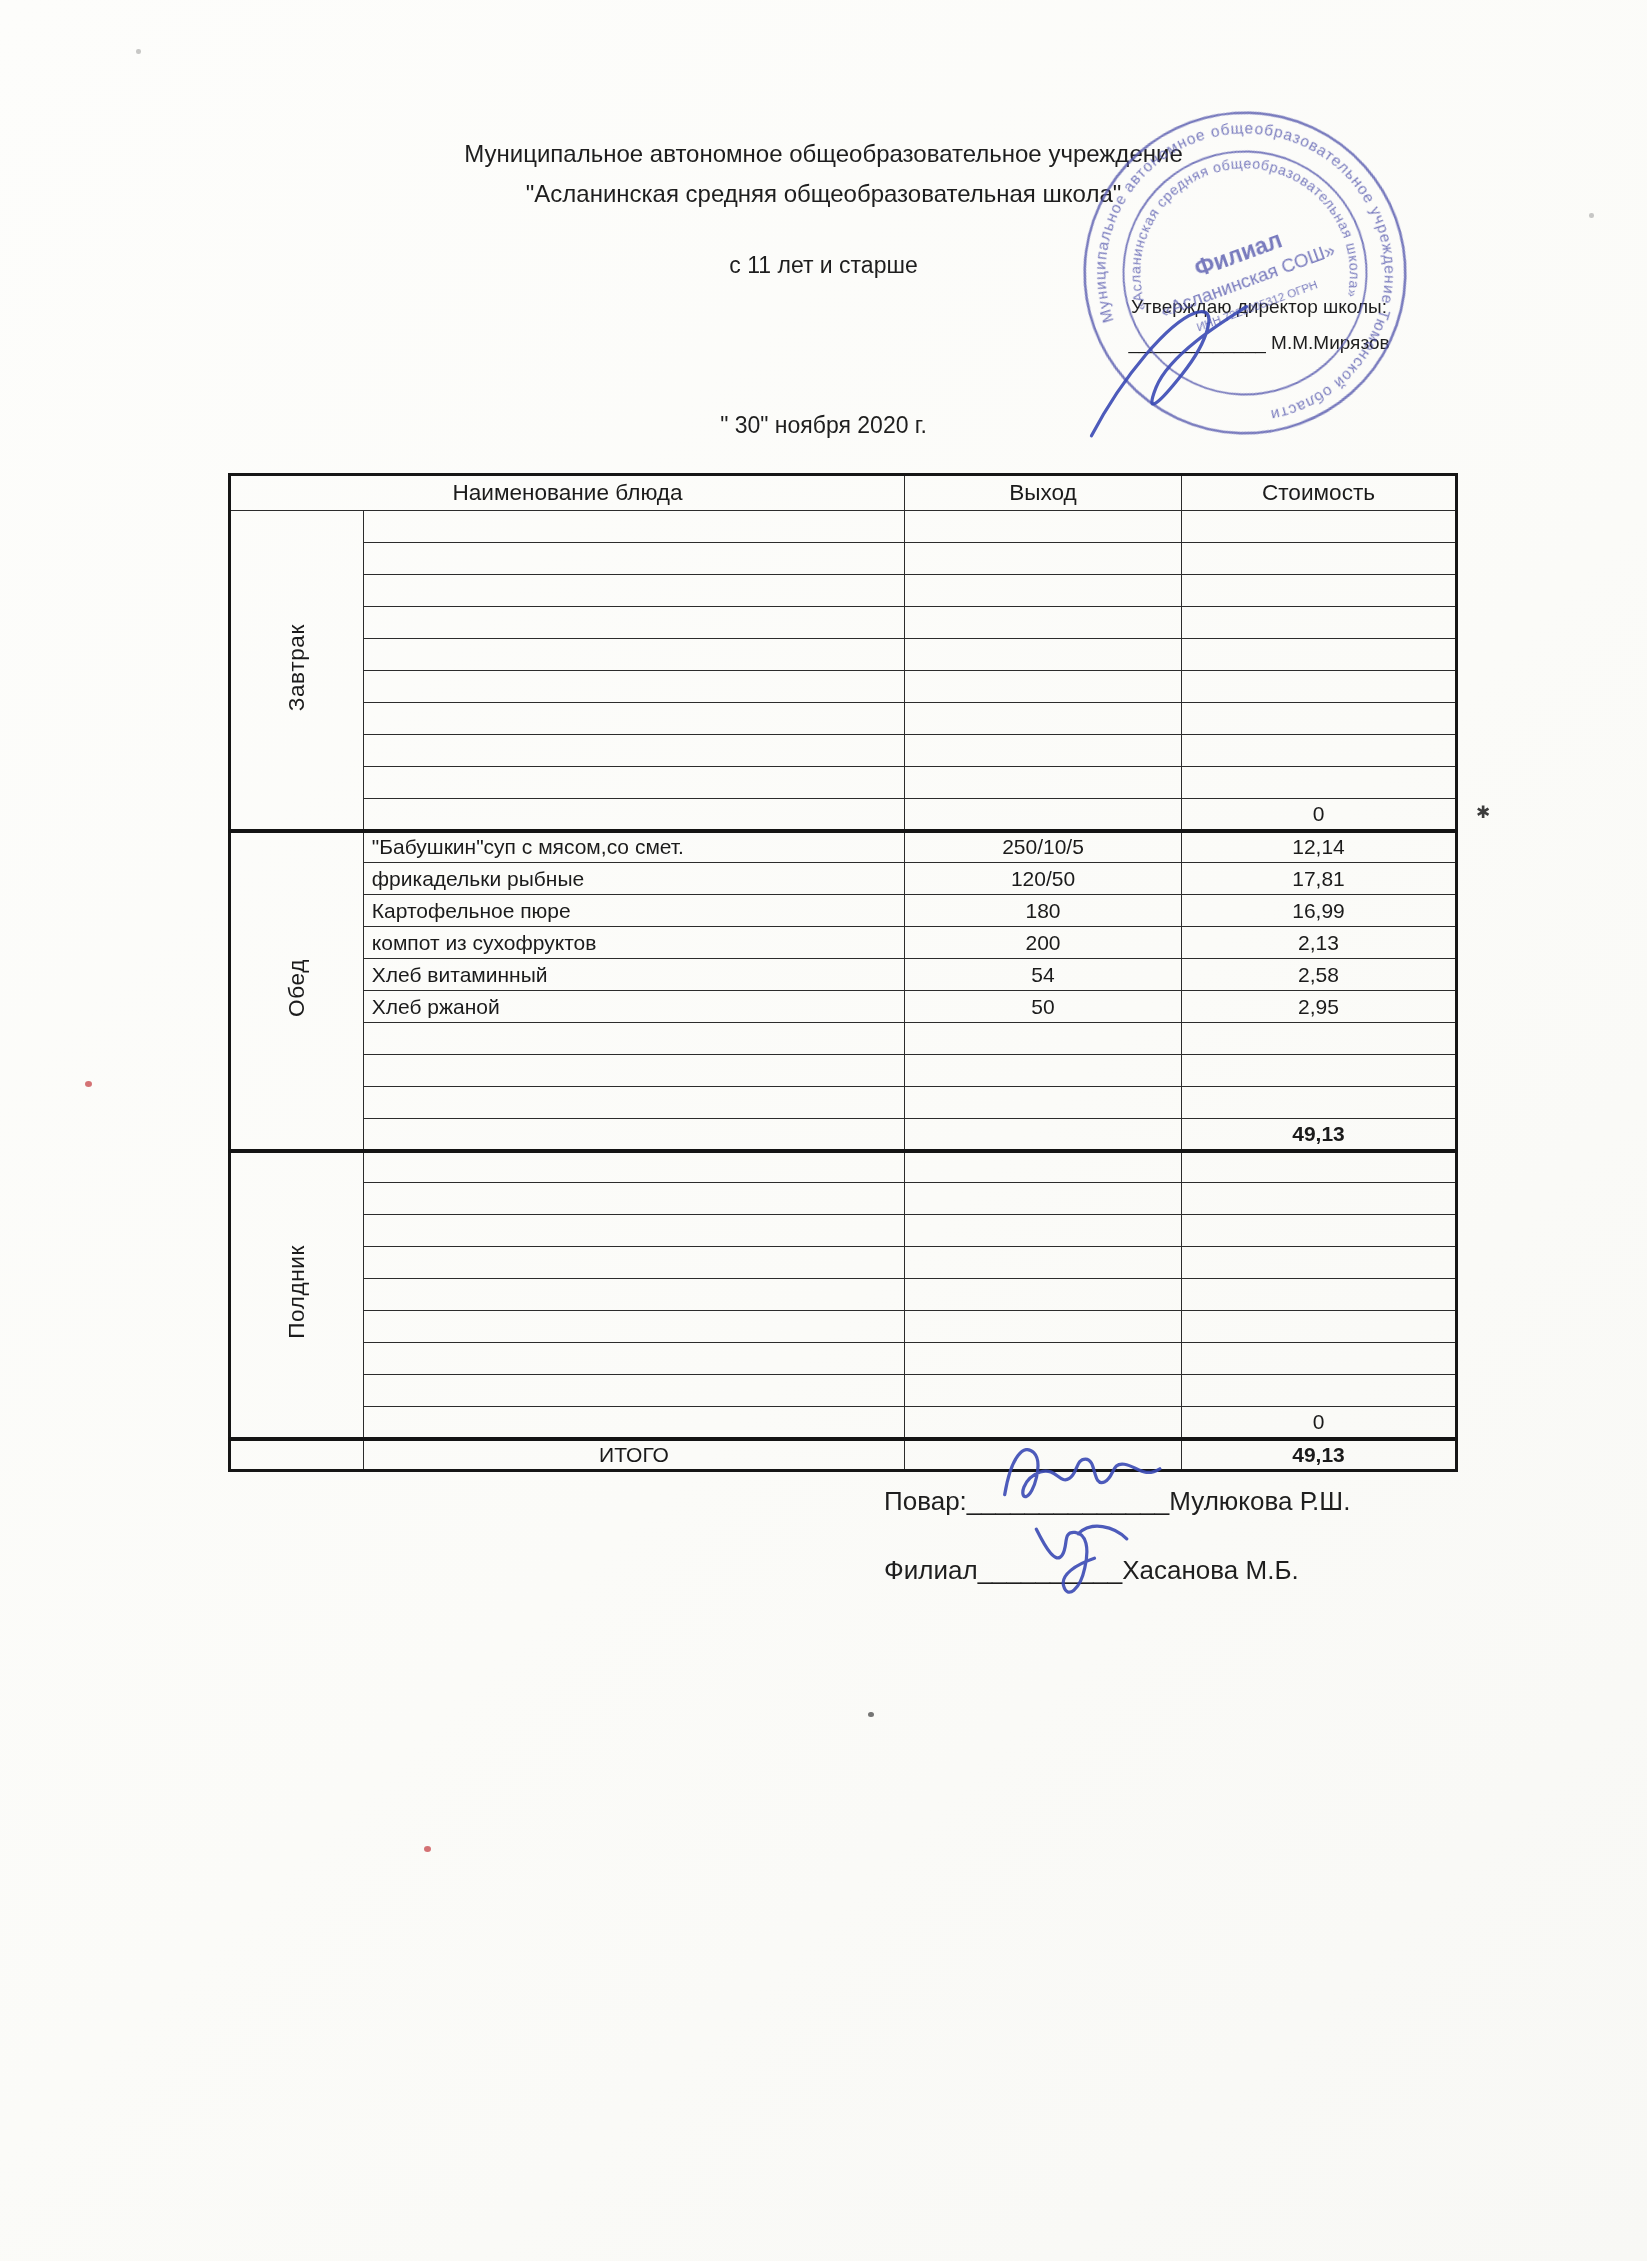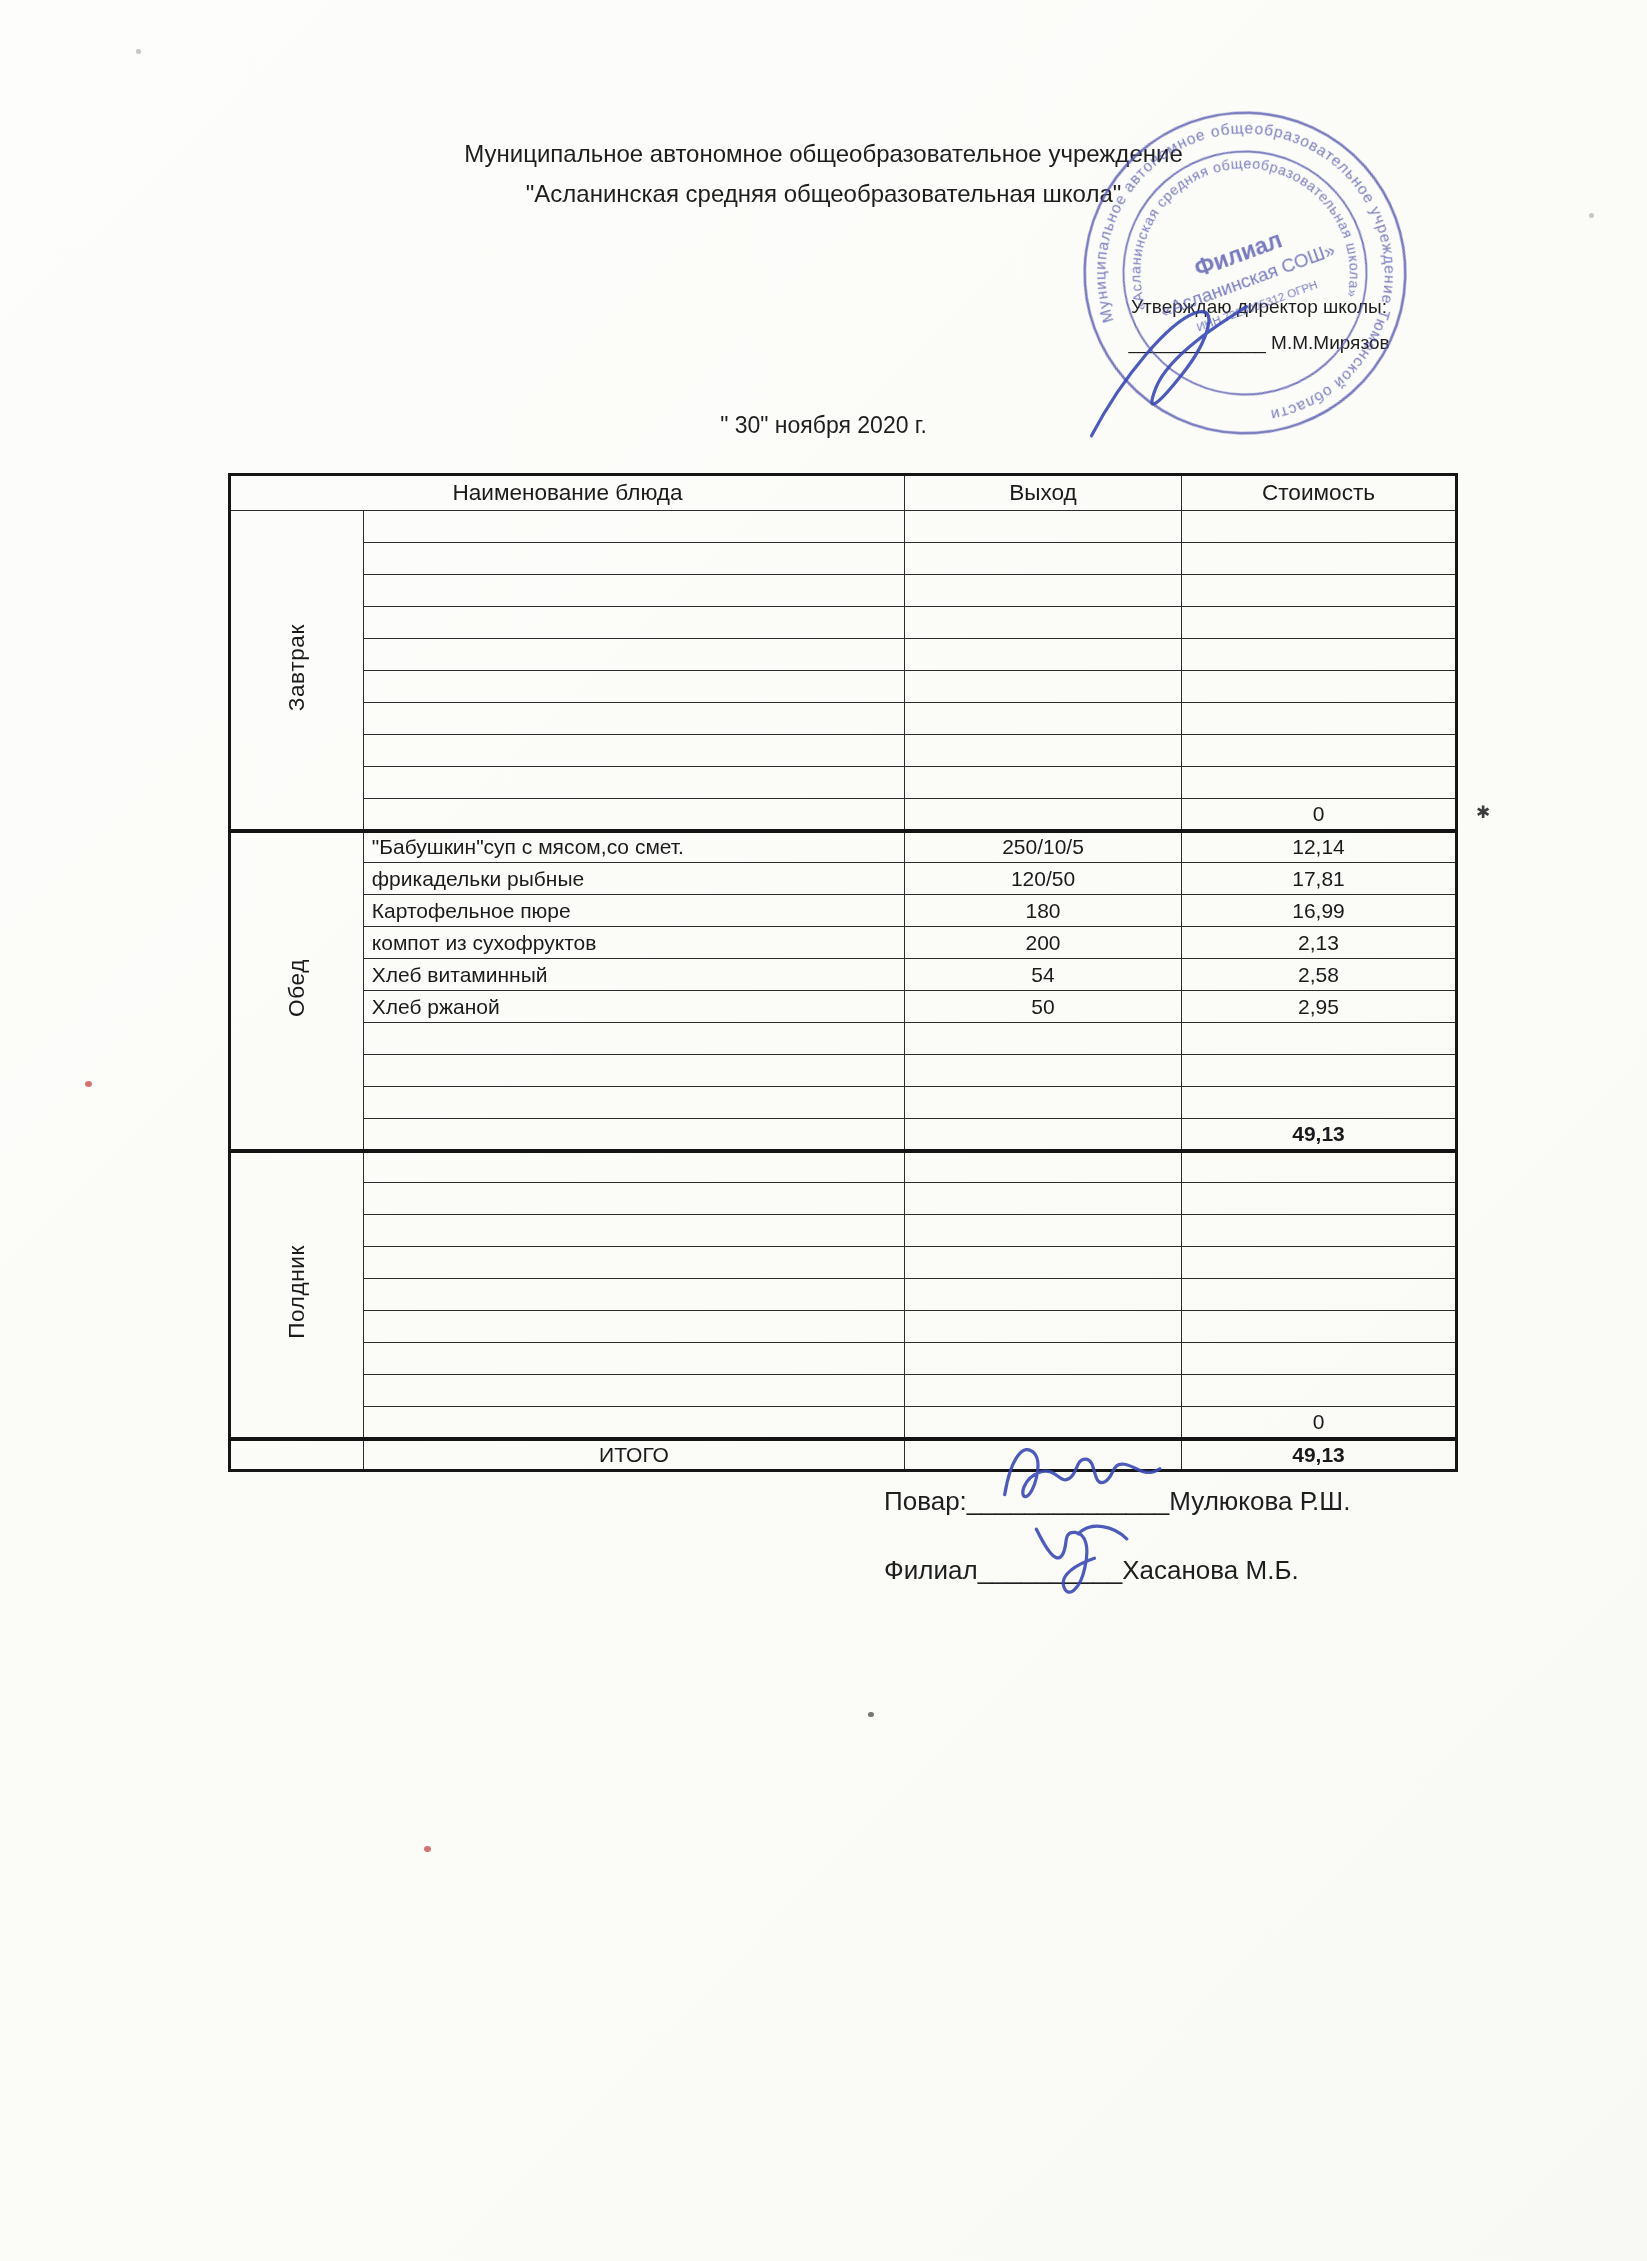--- a/index.html
+++ b/index.html
@@ -73,20 +73,21 @@
 </head>
 <body>
 
 <div class="page">
 
   <div class="center-text org">
     <div>Муниципальное автономное общеобразовательное учреждение</div>
     <div>"Асланинская средняя общеобразовательная школа"</div>
   </div>
 
+  <div class="center-text age">с 11 лет и старше</div>
 
   <div class="approval">
     <div>Утверждаю директор школы:</div>
     <div>
       <span class="ul">_____________</span>
       <span>М.М.Мирязов</span>
     </div>
   </div>
 
   <div class="stamp-wrap">

